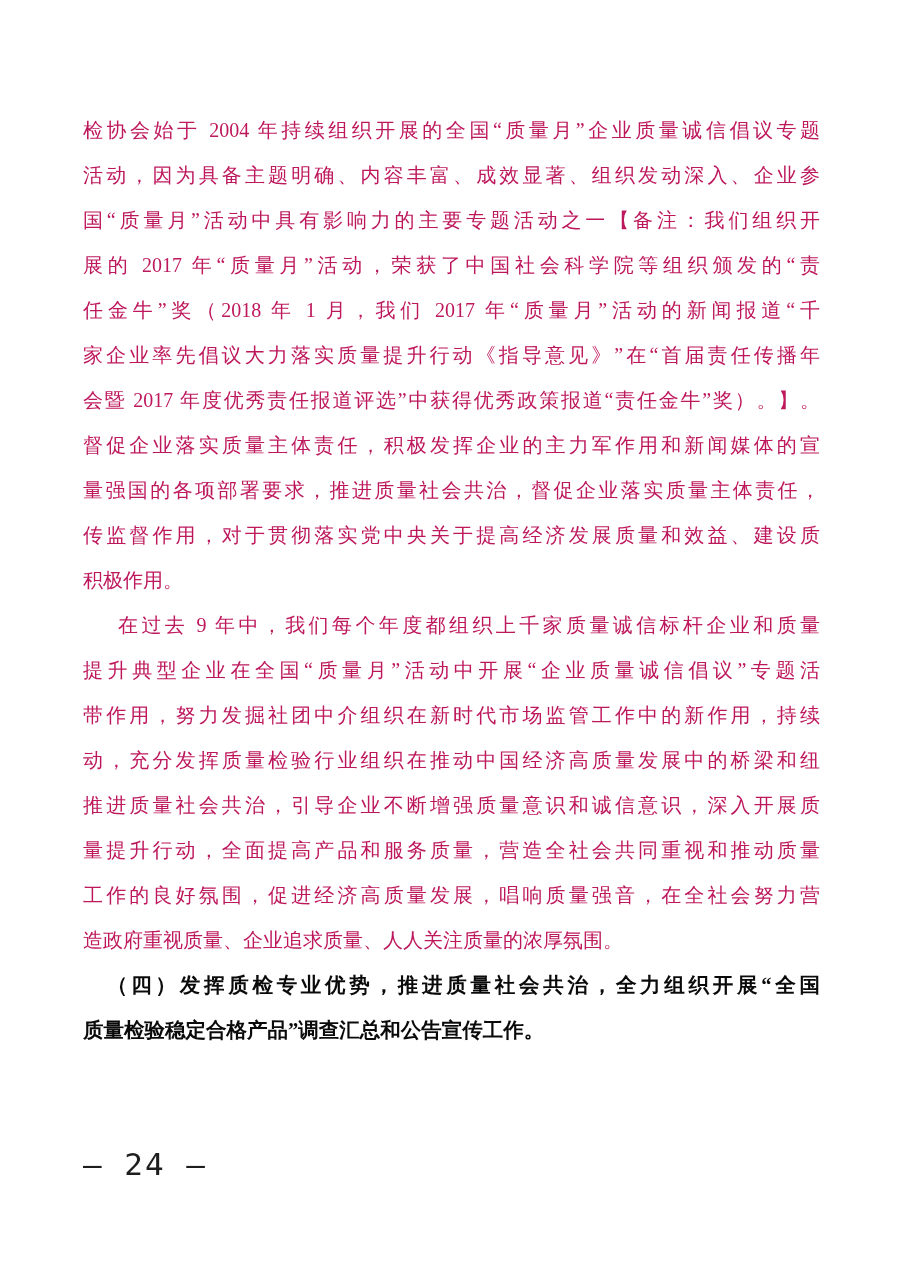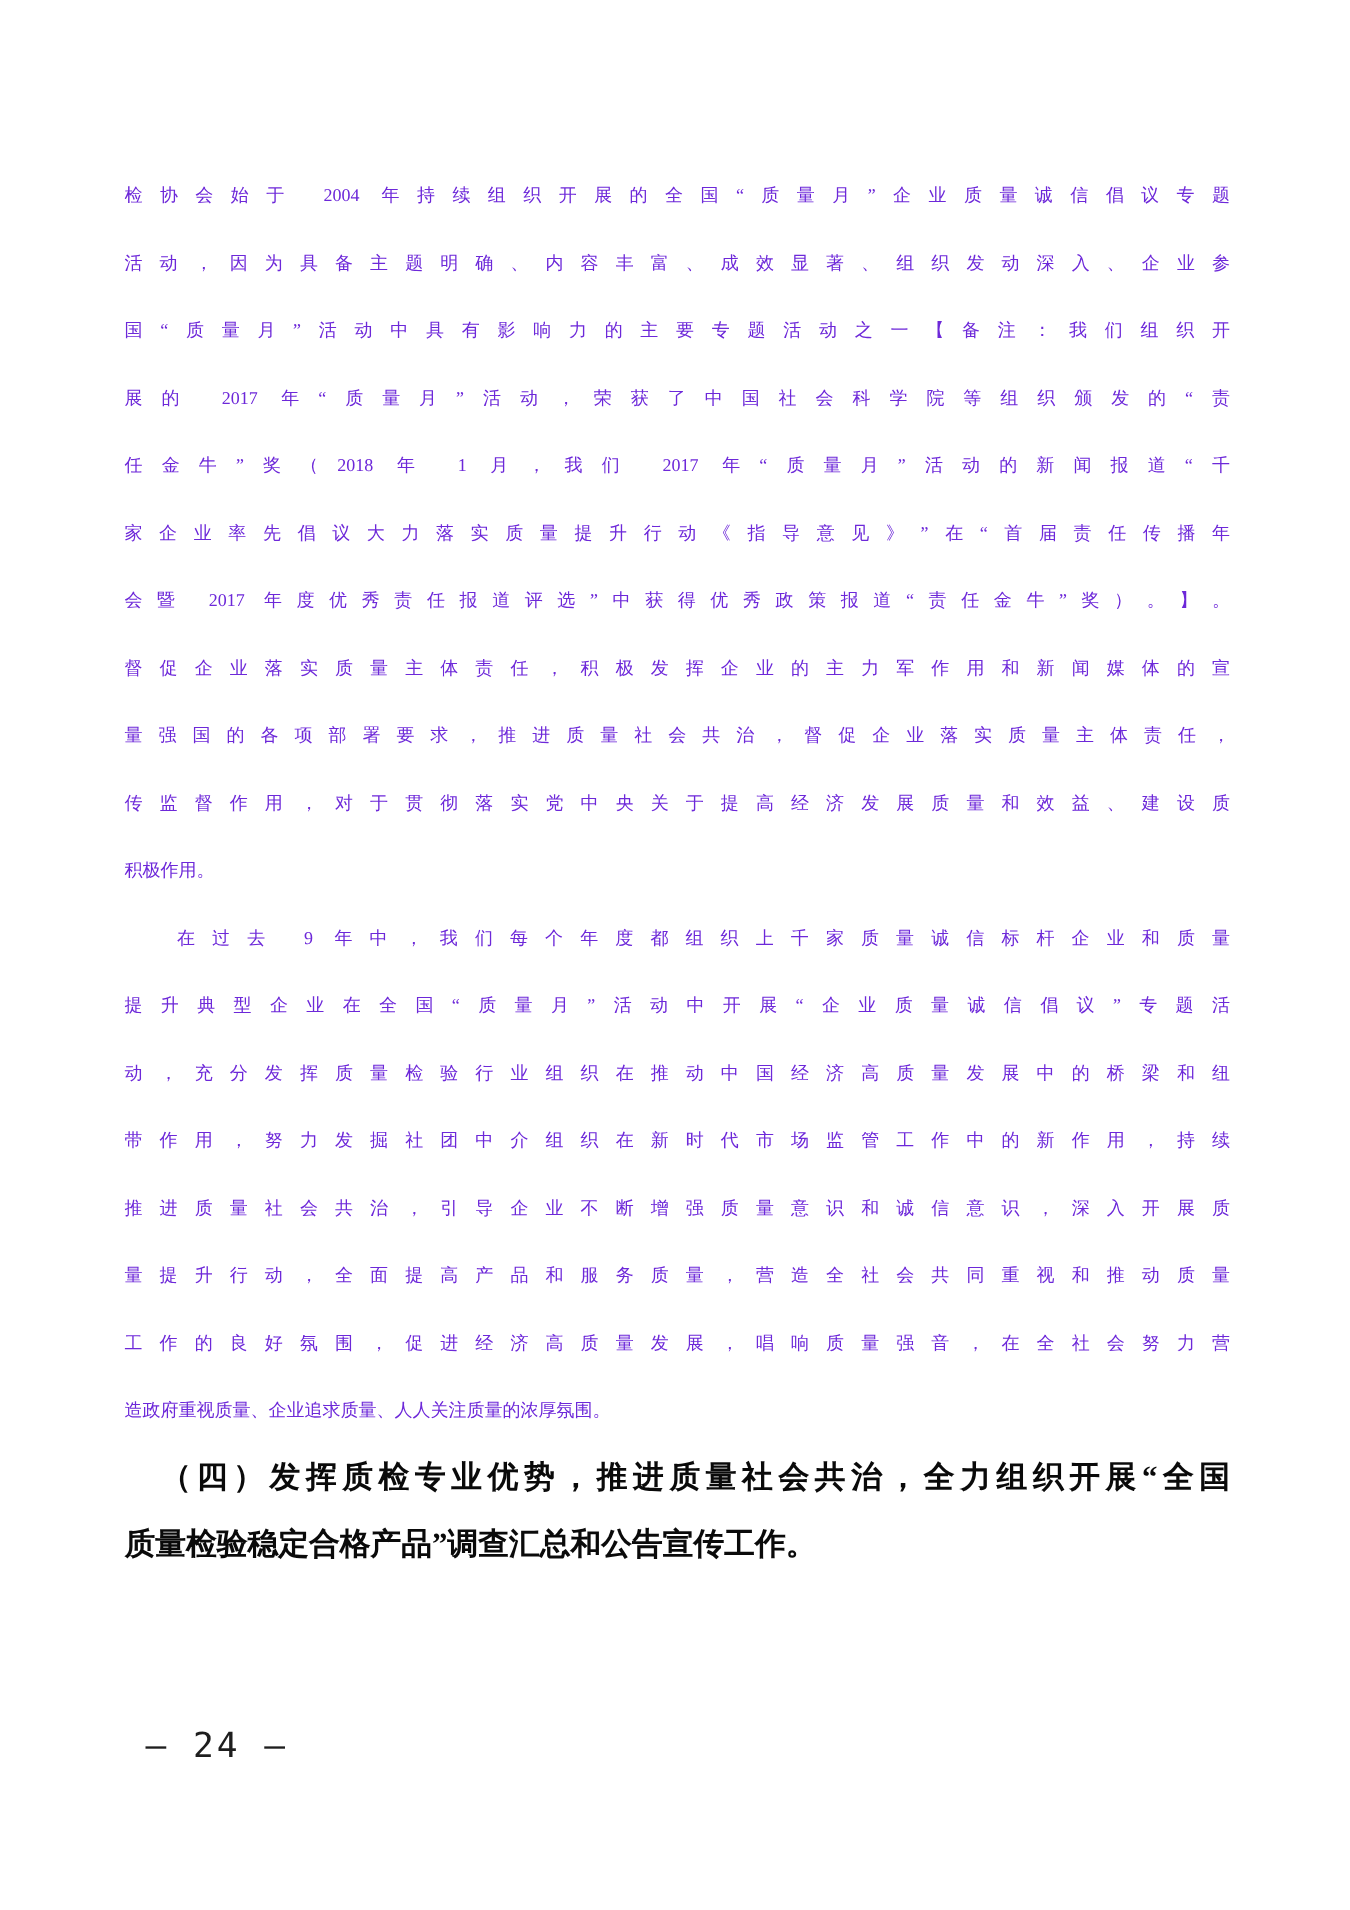--- a/index.html
+++ b/index.html
@@ -20,44 +20,44 @@
     position: absolute;
     left: 83px;
     top: 108px;
     width: 737px;
   }
   .paragraph { display: block; }
   .line {
     display: block;
     height: 45px;
     line-height: 45px;
-    font-size: 12px;
-    color: #6d28d9;
+    font-size: 20px;
+    color: #be185d;
     text-align: justify;
     text-align-last: left;
     text-justify: inter-character;
     overflow: hidden;
     white-space: nowrap;
   }
   .line.fill {
     white-space: normal;
     text-align-last: justify;
   }
   .paragraph.heading .line {
     font-weight: bold;
     color: #0a0a0a;
     font-size: 20.5px;
   }
   .footer {
     position: absolute;
-    left: 97px;
+    left: 83px;
     top: 1148px;
     height: 32px;
     line-height: 32px;
-    font-size: 23px;
+    font-size: 31px;
     color: #1e1e1e;
     letter-spacing: 2px;
     font-family: "DejaVu Sans Mono", "Liberation Mono", monospace;
   }
 </style>
 </head>
 <body>
 
 <div class="page">
   <div class="content" id="document-body">
@@ -70,22 +70,22 @@
         <div class="line fill">家企业率先倡议大力落实质量提升行动《指导意见》”在“首届责任传播年</div>
         <div class="line fill">会暨 2017 年度优秀责任报道评选”中获得优秀政策报道“责任金牛”奖）。】。</div>
         <div class="line fill">督促企业落实质量主体责任，积极发挥企业的主力军作用和新闻媒体的宣</div>
         <div class="line fill">量强国的各项部署要求，推进质量社会共治，督促企业落实质量主体责任，</div>
         <div class="line fill">传监督作用，对于贯彻落实党中央关于提高经济发展质量和效益、建设质</div>
         <div class="line">积极作用。</div>
       </div>
       <div class="paragraph body">
         <div class="line fill" style="text-indent: 35px;">在过去 9 年中，我们每个年度都组织上千家质量诚信标杆企业和质量</div>
         <div class="line fill">提升典型企业在全国“质量月”活动中开展“企业质量诚信倡议”专题活</div>
+        <div class="line fill">带作用，努力发掘社团中介组织在新时代市场监管工作中的新作用，持续</div>
         <div class="line fill">动，充分发挥质量检验行业组织在推动中国经济高质量发展中的桥梁和纽</div>
-        <div class="line fill">带作用，努力发掘社团中介组织在新时代市场监管工作中的新作用，持续</div>
         <div class="line fill">推进质量社会共治，引导企业不断增强质量意识和诚信意识，深入开展质</div>
         <div class="line fill">量提升行动，全面提高产品和服务质量，营造全社会共同重视和推动质量</div>
         <div class="line fill">工作的良好氛围，促进经济高质量发展，唱响质量强音，在全社会努力营</div>
         <div class="line">造政府重视质量、企业追求质量、人人关注质量的浓厚氛围。</div>
       </div>
       <div class="paragraph heading">
         <div class="line fill" style="text-indent: 24px;">（四）发挥质检专业优势，推进质量社会共治，全力组织开展“全国</div>
         <div class="line">质量检验稳定合格产品”调查汇总和公告宣传工作。</div>
       </div>
     </div>

